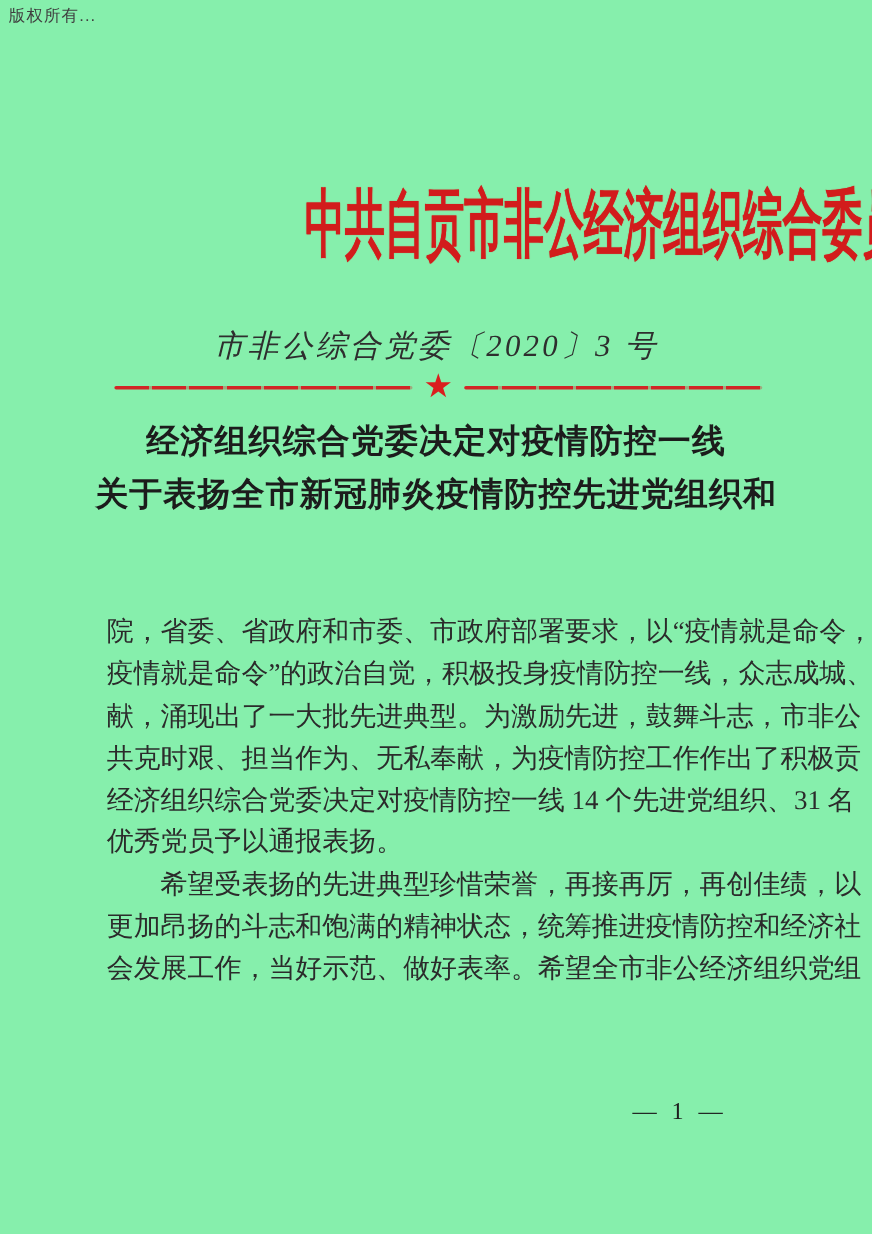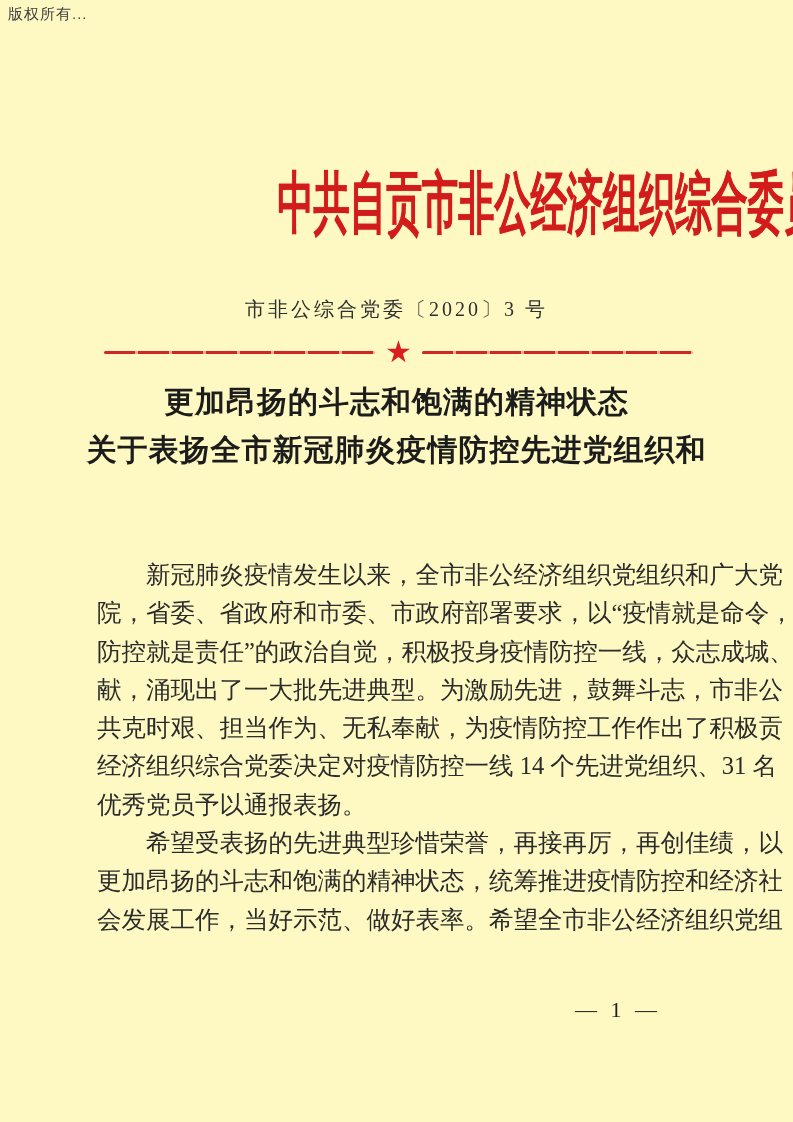--- a/index.html
+++ b/index.html
@@ -4,21 +4,21 @@
 <style>
   html, body {
     margin: 0;
     padding: 0;
     background: #ffffff;
   }
   .page {
     position: relative;
     width: 793px;
     height: 1122px;
-    background: #fef9c3;
+    background: #86efac;
     overflow: hidden;
     font-family: "Liberation Serif", "DejaVu Serif", serif;
   }
   .watermark {
     position: absolute;
     top: 5px;
     left: 8px;
     font-size: 15px;
     color: #3f3f3f;
     font-family: "Liberation Sans", "DejaVu Sans", sans-serif;
@@ -43,23 +43,24 @@
     letter-spacing: 0px;
     text-shadow: 0 0 1px #d21c1c;
   }
   
   .docnum {
     position: absolute;
     top: 296px;
     left: 0;
     width: 793px;
     text-align: center;
-    font-size: 20px;
+    font-size: 28px;
     color: #2e2e2e;
     letter-spacing: 3px;
+    font-style: italic;
   }
   
   .divider {
     position: absolute;
     top: 338px;
     left: 104px;
     width: 589px;
     height: 28px;
     display: flex;
     align-items: center;
@@ -141,28 +142,27 @@
 
   <div class="docnum">市非公综合党委〔2020〕3 号</div>
 
   <div class="divider">
     <span class="dline"></span>
     <span class="star">★</span>
     <span class="dline"></span>
   </div>
 
   <div class="title">
-    <div class="tline">更加昂扬的斗志和饱满的精神状态</div>
+    <div class="tline">经济组织综合党委决定对疫情防控一线</div>
     <div class="tline">关于表扬全市新冠肺炎疫情防控先进党组织和</div>
   </div>
 
   <div class="body-text">
-    <div class="line first">新冠肺炎疫情发生以来，全市非公经济组织党组织和广大党</div>
     <div class="line">院，省委、省政府和市委、市政府部署要求，以“疫情就是命令，</div>
-    <div class="line">防控就是责任”的政治自觉，积极投身疫情防控一线，众志成城、</div>
+    <div class="line">疫情就是命令”的政治自觉，积极投身疫情防控一线，众志成城、</div>
     <div class="line">献，涌现出了一大批先进典型。为激励先进，鼓舞斗志，市非公</div>
     <div class="line">共克时艰、担当作为、无私奉献，为疫情防控工作作出了积极贡</div>
     <div class="line">经济组织综合党委决定对疫情防控一线 14 个先进党组织、31 名</div>
     <div class="line plast">优秀党员予以通报表扬。</div>
     <div class="line first">希望受表扬的先进典型珍惜荣誉，再接再厉，再创佳绩，以</div>
     <div class="line">更加昂扬的斗志和饱满的精神状态，统筹推进疫情防控和经济社</div>
     <div class="line">会发展工作，当好示范、做好表率。希望全市非公经济组织党组</div>
   </div>
 
   <div class="pagenum">— 1 —</div>

